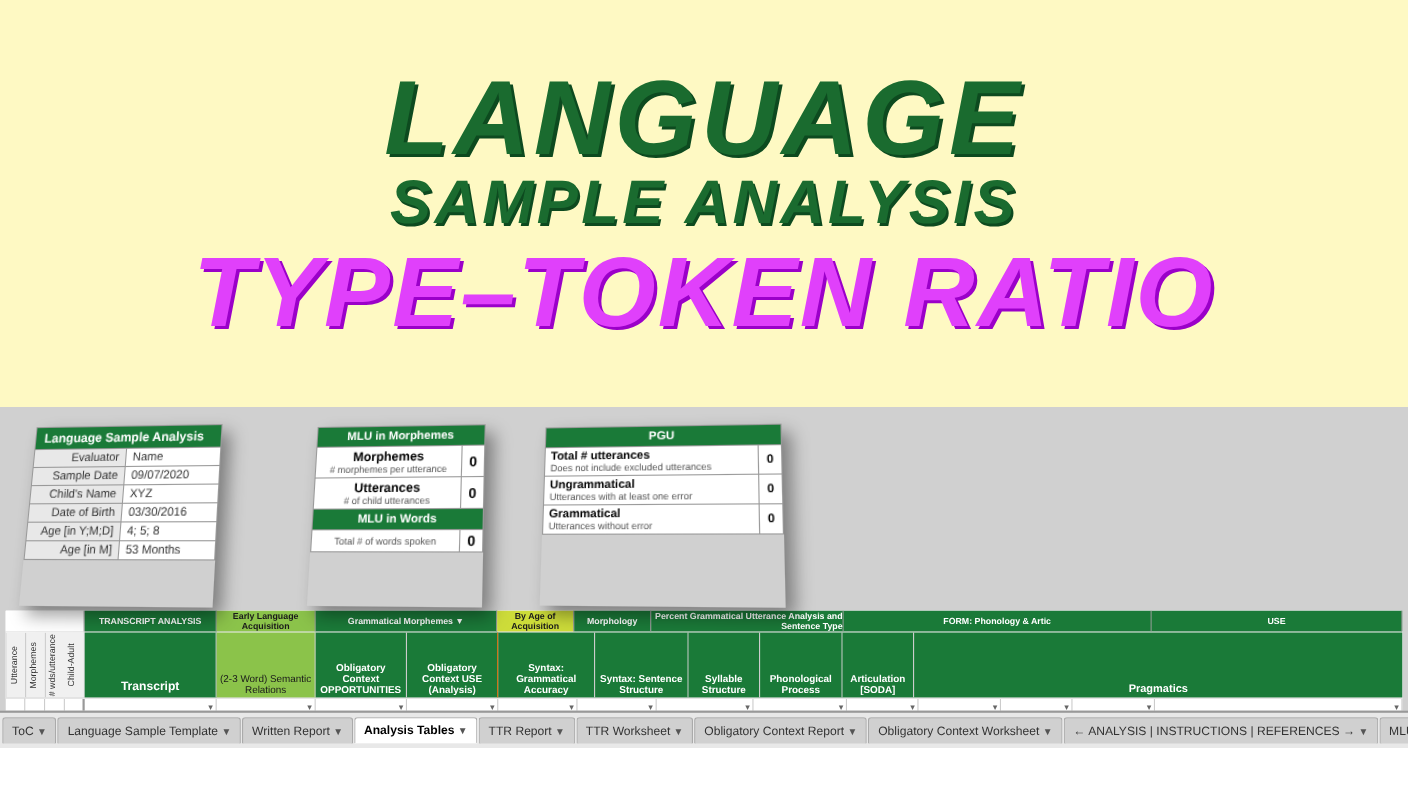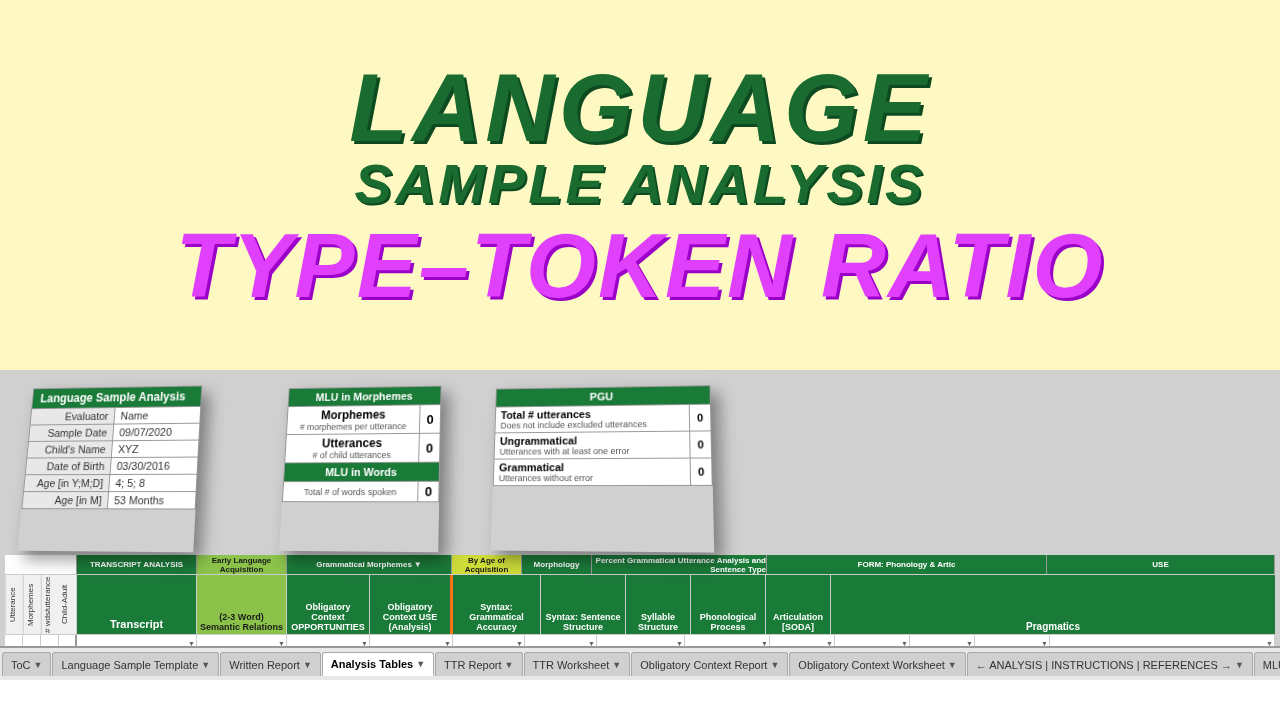--- a/index.html
+++ b/index.html
@@ -484,25 +484,25 @@
 
         <div style="display:flex; flex-direction:row; width:72px; border-right:1px solid #ccc; overflow:hidden;">
           <div style="writing-mode:vertical-rl; transform:rotate(180deg); font-size:8px; text-align:center; padding:2px; width:18px; border-right:1px solid #ccc; background:#f0f0f0; color:#333;">Utterance</div>
           <div style="writing-mode:vertical-rl; transform:rotate(180deg); font-size:8px; text-align:center; padding:2px; width:18px; border-right:1px solid #ccc; background:#f0f0f0; color:#333;">Morphemes</div>
           <div style="writing-mode:vertical-rl; transform:rotate(180deg); font-size:8px; text-align:center; padding:1px; width:18px; border-right:1px solid #ccc; background:#f0f0f0; color:#333;"># wds/utterance</div>
           <div style="writing-mode:vertical-rl; transform:rotate(180deg); font-size:8px; text-align:center; padding:2px; width:18px; background:#f0f0f0; color:#333;">Child-Adult</div>
         </div>
 
         <div style="width:120px; border-right:1px solid #ccc; display:flex; align-items:flex-end; justify-content:center; padding-bottom:4px; background:#1a7a38; color:#fff; font-size:11px; font-weight:bold;">Transcript</div>
 
-        <div style="width:90px; border-right:1px solid #ccc; display:flex; align-items:flex-end; justify-content:center; padding-bottom:4px; background:#8bc34a; color:#1a1a1a; font-size:9px; font-weight:bold; text-align:center; padding:2px;">(2-3 Word) Semantic Relations</div>
+        <div style="width:90px; border-right:1px solid #ccc; display:flex; align-items:flex-end; justify-content:center; padding-bottom:4px; background:#8bc34a; color:#1a1a1a; font-size:9px; font-weight:normal; text-align:center; padding:2px;">(2-3 Word) Semantic Relations</div>
 
         <div style="width:83px; border-right:1px solid #ccc; display:flex; align-items:flex-end; justify-content:center; padding-bottom:4px; background:#1a7a38; color:#fff; font-size:9px; font-weight:bold; text-align:center; padding:2px;">Obligatory Context OPPORTUNITIES</div>
 
-        <div style="width:83px; border-right:3px solid #f97316; display:flex; align-items:flex-end; justify-content:center; padding-bottom:4px; background:#1a7a38; color:#fff; font-size:9px; font-weight:bold; text-align:center; padding:2px;">Obligatory Context USE (Analysis)</div>
+        <div style="width:83px; border-right:1px solid #f97316; display:flex; align-items:flex-end; justify-content:center; padding-bottom:4px; background:#1a7a38; color:#fff; font-size:9px; font-weight:bold; text-align:center; padding:2px;">Obligatory Context USE (Analysis)</div>
 
 
 
         <div style="width:88px; border-right:1px solid #ccc; display:flex; align-items:flex-end; justify-content:center; padding-bottom:4px; background:#1a7a38; color:#fff; font-size:9px; font-weight:bold; text-align:center; padding:2px;">Syntax: Grammatical Accuracy</div>
 
         <div style="width:85px; border-right:1px solid #ccc; display:flex; align-items:flex-end; justify-content:center; padding-bottom:4px; background:#1a7a38; color:#fff; font-size:9px; font-weight:bold; text-align:center; padding:2px;">Syntax: Sentence Structure</div>
 
         <div style="width:65px; border-right:1px solid #ccc; display:flex; align-items:flex-end; justify-content:center; padding-bottom:4px; background:#1a7a38; color:#fff; font-size:9px; font-weight:bold; text-align:center; padding:2px;">Syllable Structure</div>
 
         <div style="width:75px; border-right:1px solid #ccc; display:flex; align-items:flex-end; justify-content:center; padding-bottom:4px; background:#1a7a38; color:#fff; font-size:9px; font-weight:bold; text-align:center; padding:2px;">Phonological Process</div>

